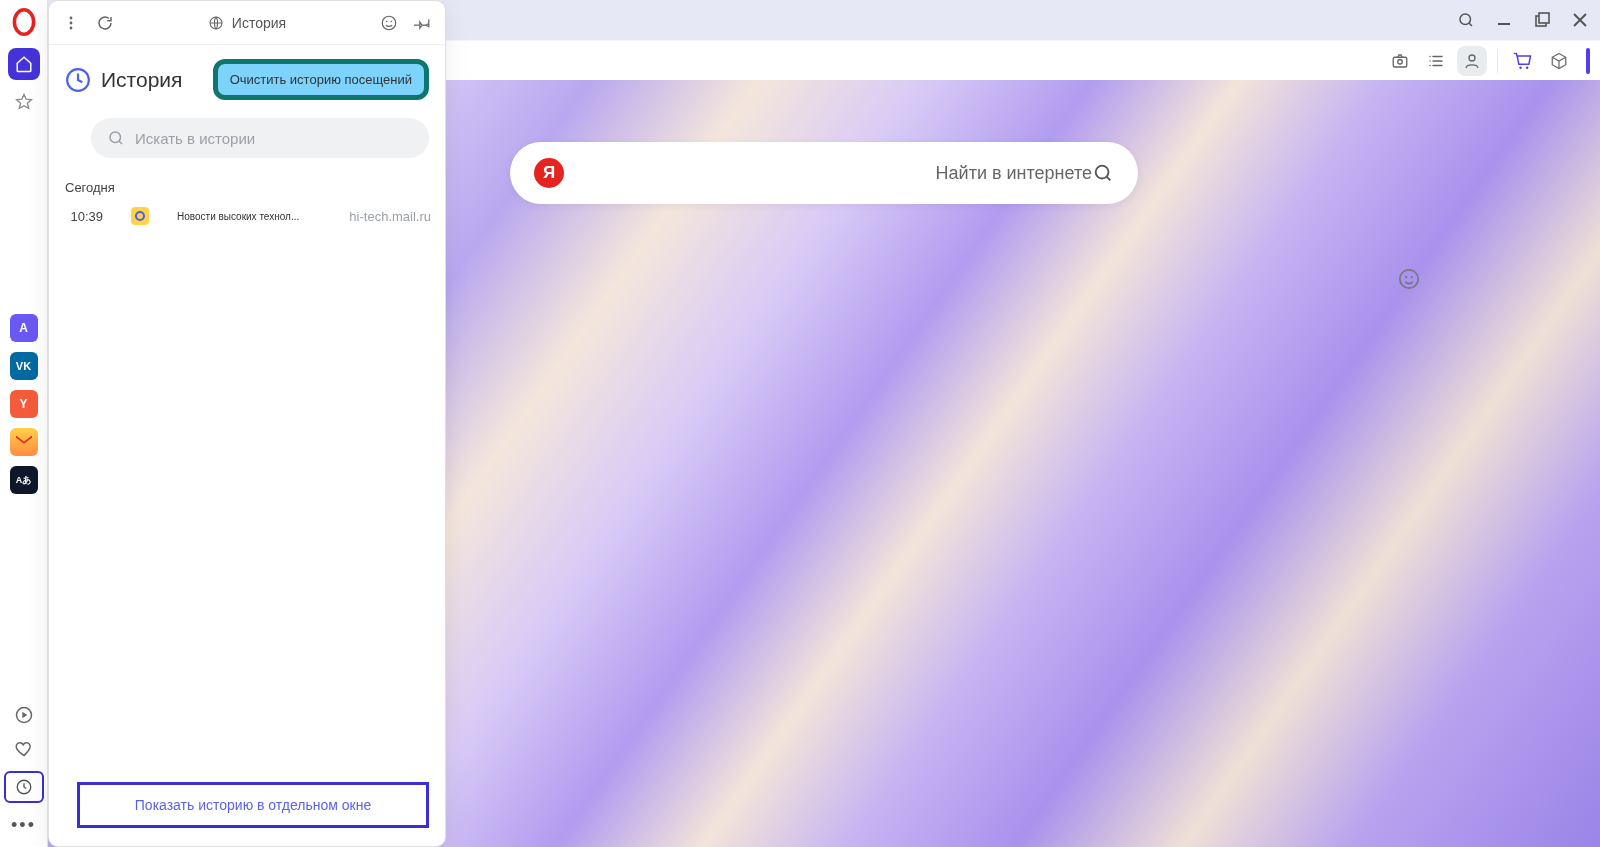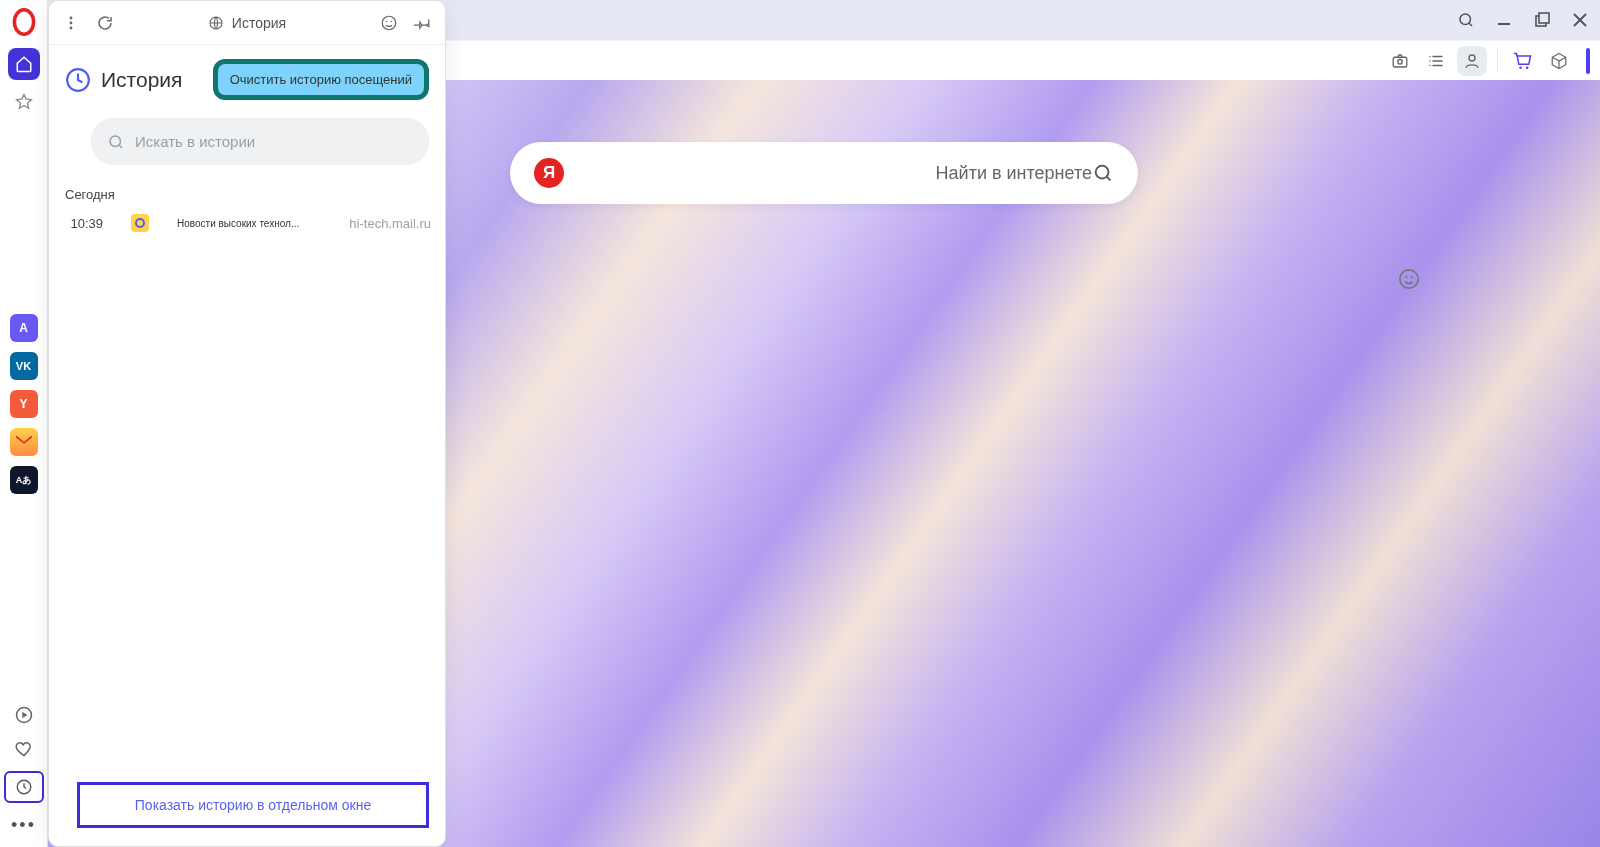--- a/index.html
+++ b/index.html
@@ -62,21 +62,21 @@
 .hp-top .hp-ic { width:24px;height:24px;display:flex;align-items:center;justify-content:center;cursor:pointer;color:#666;}
 .hp-top .hp-title-wrap { flex:1; display:flex; align-items:center; justify-content:center; gap:8px; color:#555; font-size:14px; }
 .hp-top .hp-right { display:flex; gap:10px; }
 
 .hp-header { display:flex; align-items:center; justify-content:space-between; padding:14px 16px 0 16px; }
 .hp-header .hp-hl { display:flex; align-items:center; gap:10px; }
 .hp-header .hp-clock { color:#4d5ff0; }
 .hp-header .hp-htitle { font-size:21px; font-weight:400; color:#333; }
 .hp-header .hp-clear { border:5px solid #0f766e; background:#7dd3fc; border-radius:12px; padding:8px 12px; font-size:13px; color:#333; cursor:pointer; }
 
-.hp-search { margin:18px 16px 0 42px; height:47px; background:#f0f1f3; border-radius:22px; display:flex; align-items:center; padding:0 16px; gap:10px; }
+.hp-search { margin:18px 16px 0 42px; height:40px; background:#f0f1f3; border-radius:22px; display:flex; align-items:center; padding:0 16px; gap:10px; }
 .hp-search .hs-ic { color:#9aa0a6; }
 .hp-search input { flex:1; border:none; outline:none; background:transparent; font-size:15px; color:#555; }
 .hp-search input::placeholder { color:#9aa0a6; }
 
 .hp-section { padding:22px 16px 6px 16px; font-size:13px; color:#444; font-weight:500; }
 
 .hp-row { display:flex; align-items:center; padding:6px 14px; gap:28px; cursor:pointer; }
 .hp-row .hr-time { width:40px; font-size:13px; color:#444; text-align:right; }
 .hp-row .hr-fav { width:18px;height:18px;border-radius:4px;background:#ffd24a;display:flex;align-items:center;justify-content:center; }
 .hp-row .hr-fav-inner{width:10px;height:10px;border:2px solid #4d5ff0;border-radius:50%;}

